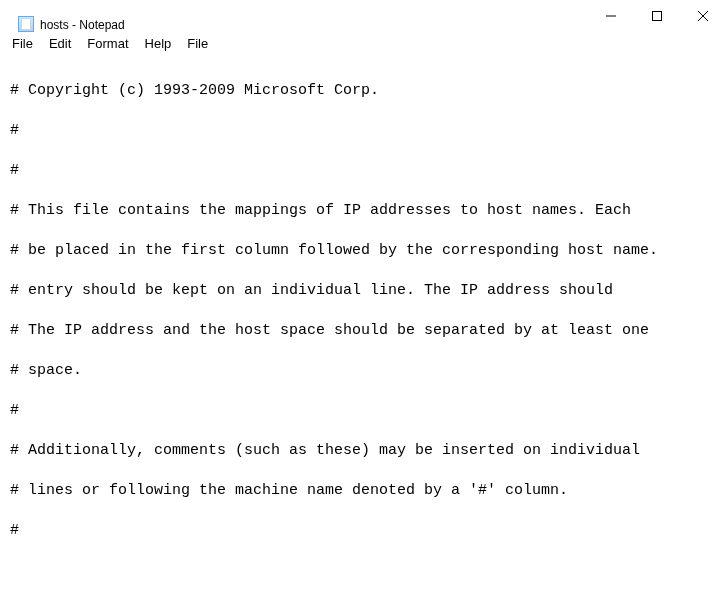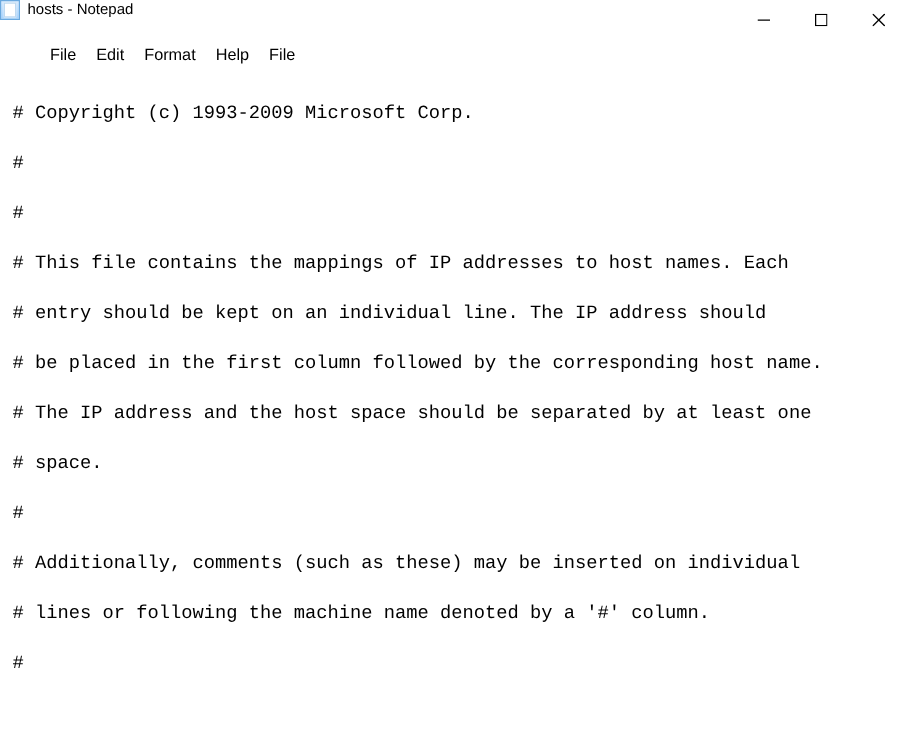--- a/index.html
+++ b/index.html
@@ -7,23 +7,23 @@
     padding: 0;
     width: 726px;
     height: 594px;
     background: #ffffff;
     font-family: "Segoe UI", Tahoma, sans-serif;
     overflow: hidden;
     color: #000;
   }
   .titlebar {
     display: flex;
-    align-items: flex-start;
+    align-items: flex-end;
     height: 32px;
-    padding: 0 0 0 0;
+    padding: 0 0 0 18px;
     background: #ffffff;
     border-bottom: 0px solid transparent;
   }
   .titlebar .icon {
     width: 16px;
     height: 16px;
     margin-right: 6px;
     background: linear-gradient(#d7ebff, #a8d4ff);
     border: 1px solid #6aa9df;
     box-sizing: border-box;
@@ -68,21 +68,20 @@
     fill: none;
     stroke-width: 1;
   }
   .menubar {
     display: flex;
     gap: 0;
     padding: 2px 4px 4px 4px;
     font-size: 13px;
     color: #000;
     background: #fff;
-    margin-left: 28px;
   }
   .menubar .menu-item {
     padding: 2px 8px;
   }
   .editor {
     padding: 4px 8px 8px 10px;
     font-family: Consolas, "Courier New", monospace;
     font-size: 15px;
     line-height: 20px;
     white-space: pre;
@@ -122,22 +121,22 @@
   <div class="menu-item">Format</div>
   <div class="menu-item">Help</div>
   <div class="menu-item">File</div>
 </div>
 
 <div class="editor">
 <div># Copyright (c) 1993-2009 Microsoft Corp.</div>
 <div>#</div>
 <div>#</div>
 <div># This file contains the mappings of IP addresses to host names. Each</div>
+<div># be placed in the first column followed by the corresponding host name.</div>
 <div># entry should be kept on an individual line. The IP address should</div>
-<div># be placed in the first column followed by the corresponding host name.</div>
 <div># The IP address and the host space should be separated by at least one</div>
 <div># space.</div>
 <div>#</div>
 <div># Additionally, comments (such as these) may be inserted on individual</div>
 <div># lines or following the machine name denoted by a '#' column.</div>
 <div>#</div>
 
 
 
 

